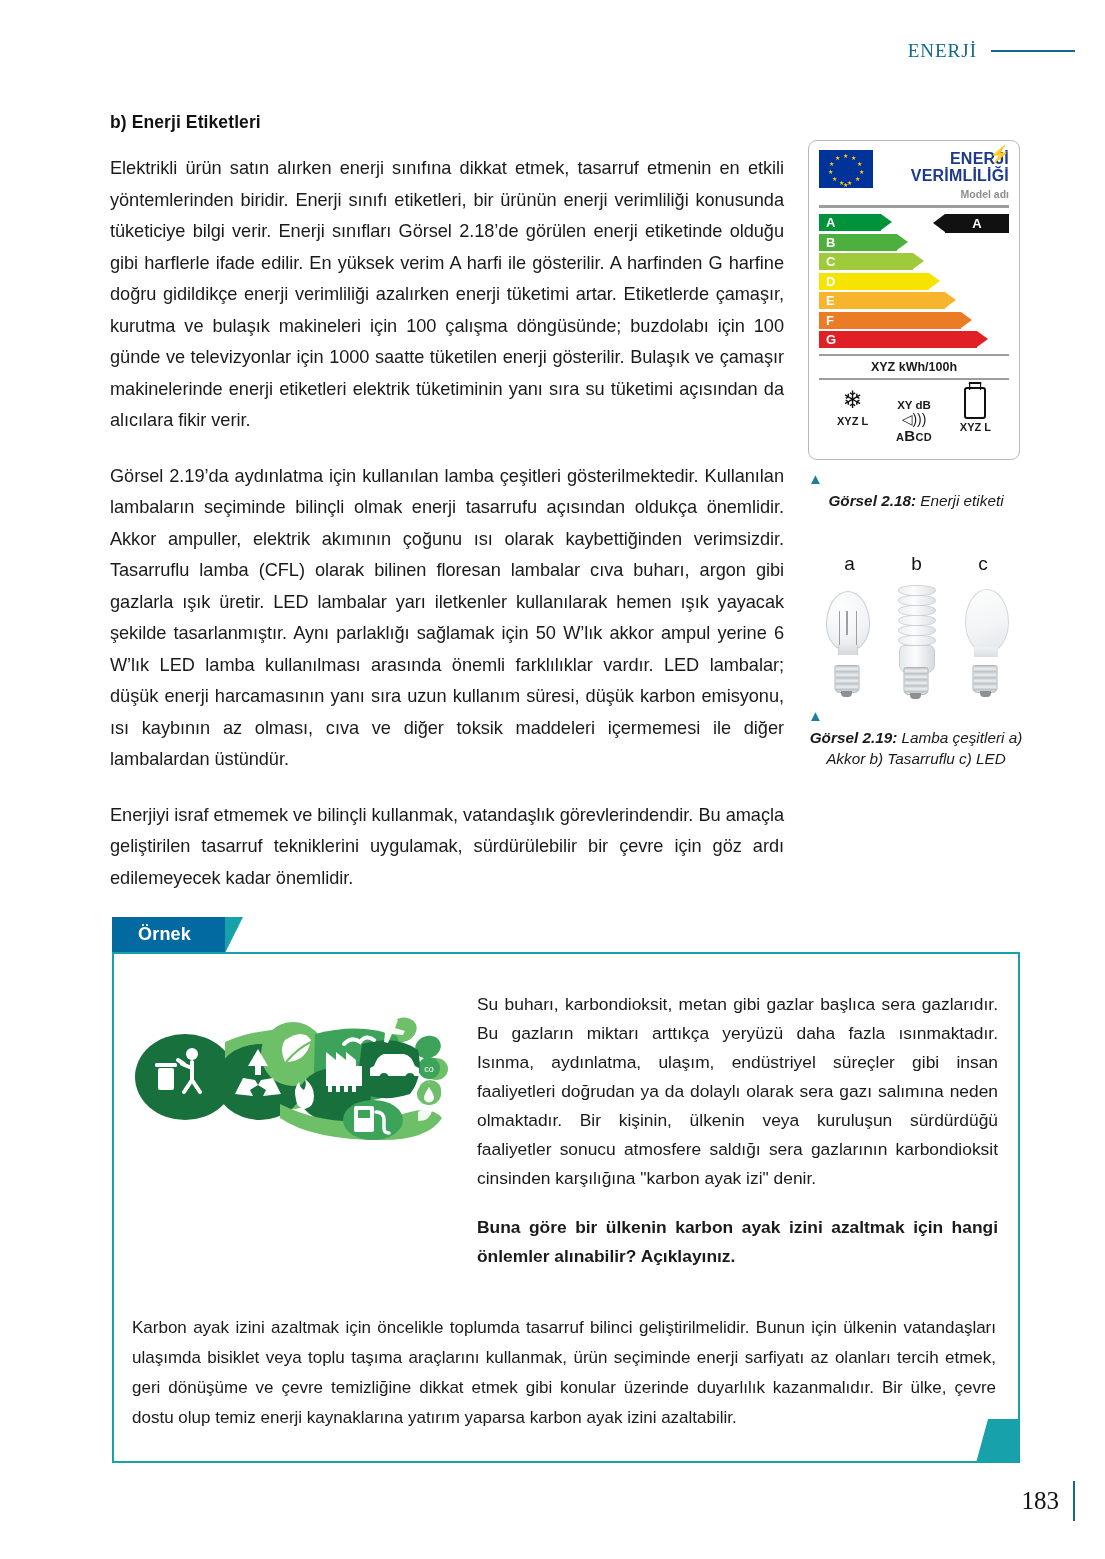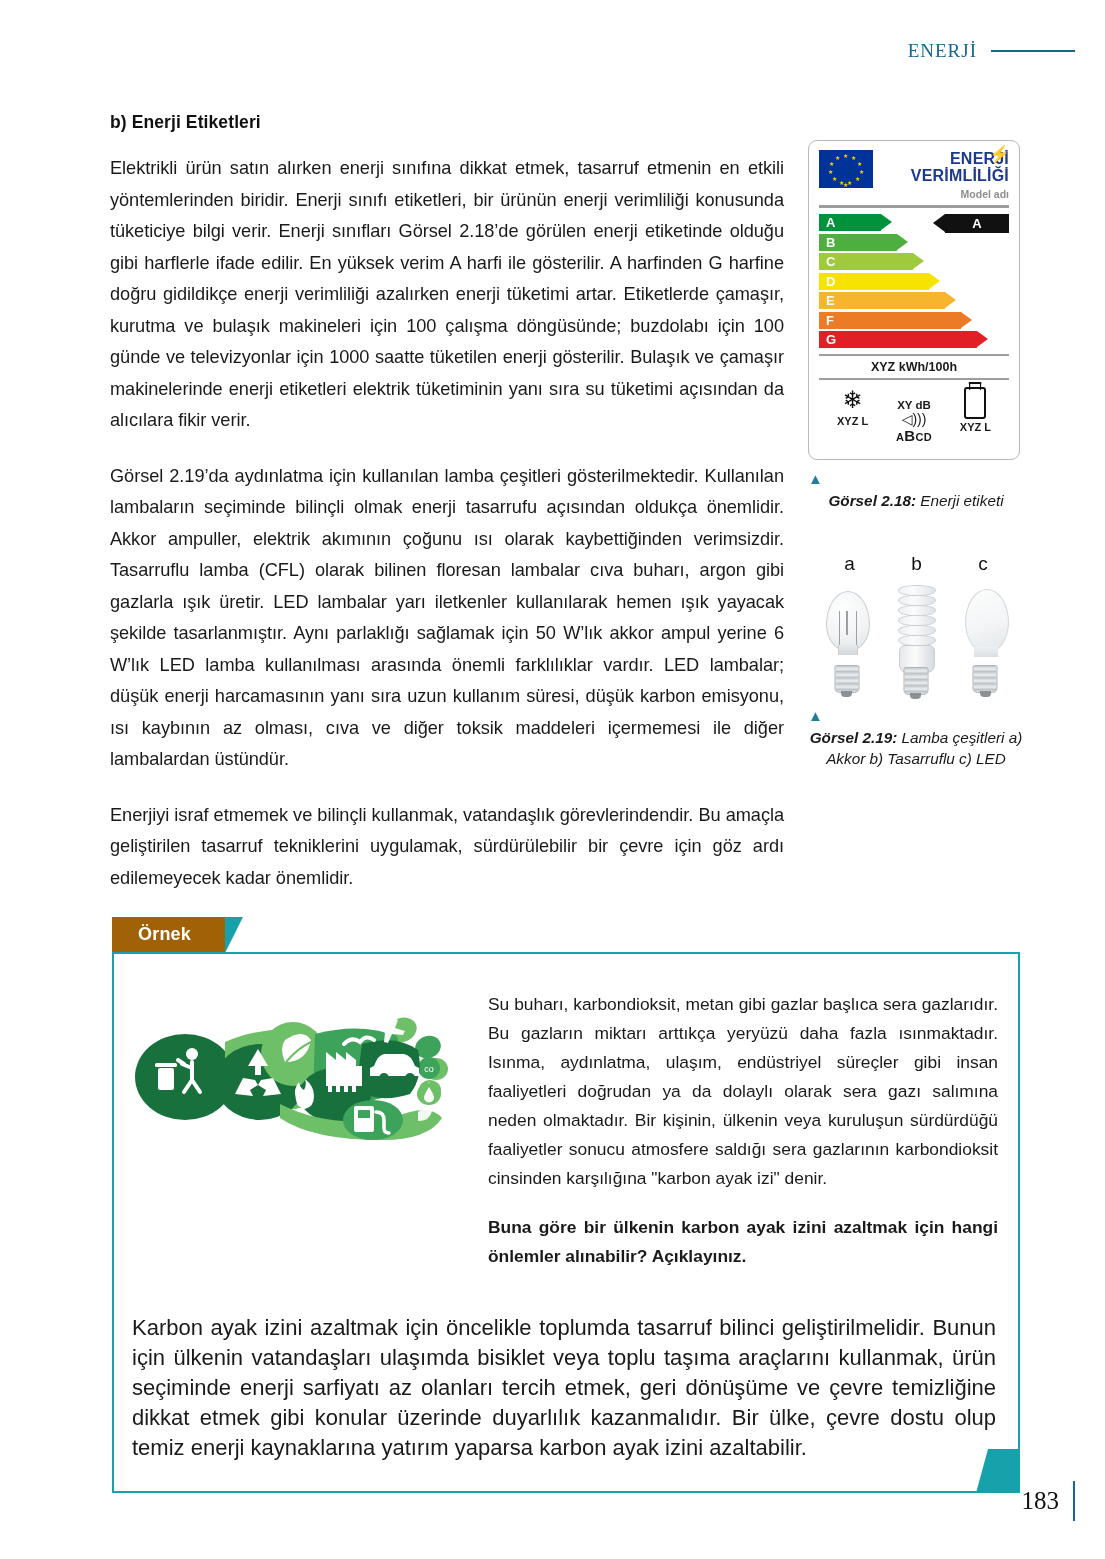--- a/index.html
+++ b/index.html
@@ -362,21 +362,21 @@
   
   .example-wrap {
     position: absolute;
     left: 112px;
     top: 917px;
     width: 908px;
   }
   .tab {
     display: inline-block;
     position: relative;
-    background: #a16207;
+    background: #0369a1;
     color: #fff;
     font-weight: bold;
     font-size: 18px;
     padding: 7px 34px 7px 26px;
     letter-spacing: 0.2px;
   }
   .tab::after {
     content: "";
     position: absolute;
     right: -18px; top: 0;
@@ -395,21 +395,21 @@
   .ex-top {
     display: flex;
     align-items: flex-start;
     gap: 16px;
   }
   .ex-fig { flex: none; width: 330px; padding-top: 22px; }
   .ex-text { flex: 1; padding-top: 20px; }
   .ex-text p {
     font-size: 17.4px;
     line-height: 29px;
-    margin: 0 0 20px 12px;
+    margin: 0 0 20px 1px;
     text-align: justify;
   }
   .ex-question {
     font-weight: bold;
     font-size: 17.4px;
     line-height: 29px;
     margin: 0;
     text-align: left;
   }
 
@@ -436,21 +436,21 @@
     background: #bfe3e4;
     width: 424px;
     margin-left: 0;
     margin-top: -2px;
     position: relative;
     left: 160px;
     width: 274px;
   }
   .solution { padding: 22px 2px 0 2px; }
   .solution p {
-    font-size: 22px;
+    font-size: 17px;
     line-height: 30px;
     margin: 0;
     text-align: justify;
   }
   .corner-accent {
     position: absolute;
     right: -2px;
     bottom: -2px;
     width: 0; height: 0;
     border-bottom: 44px solid #17a2ab;

